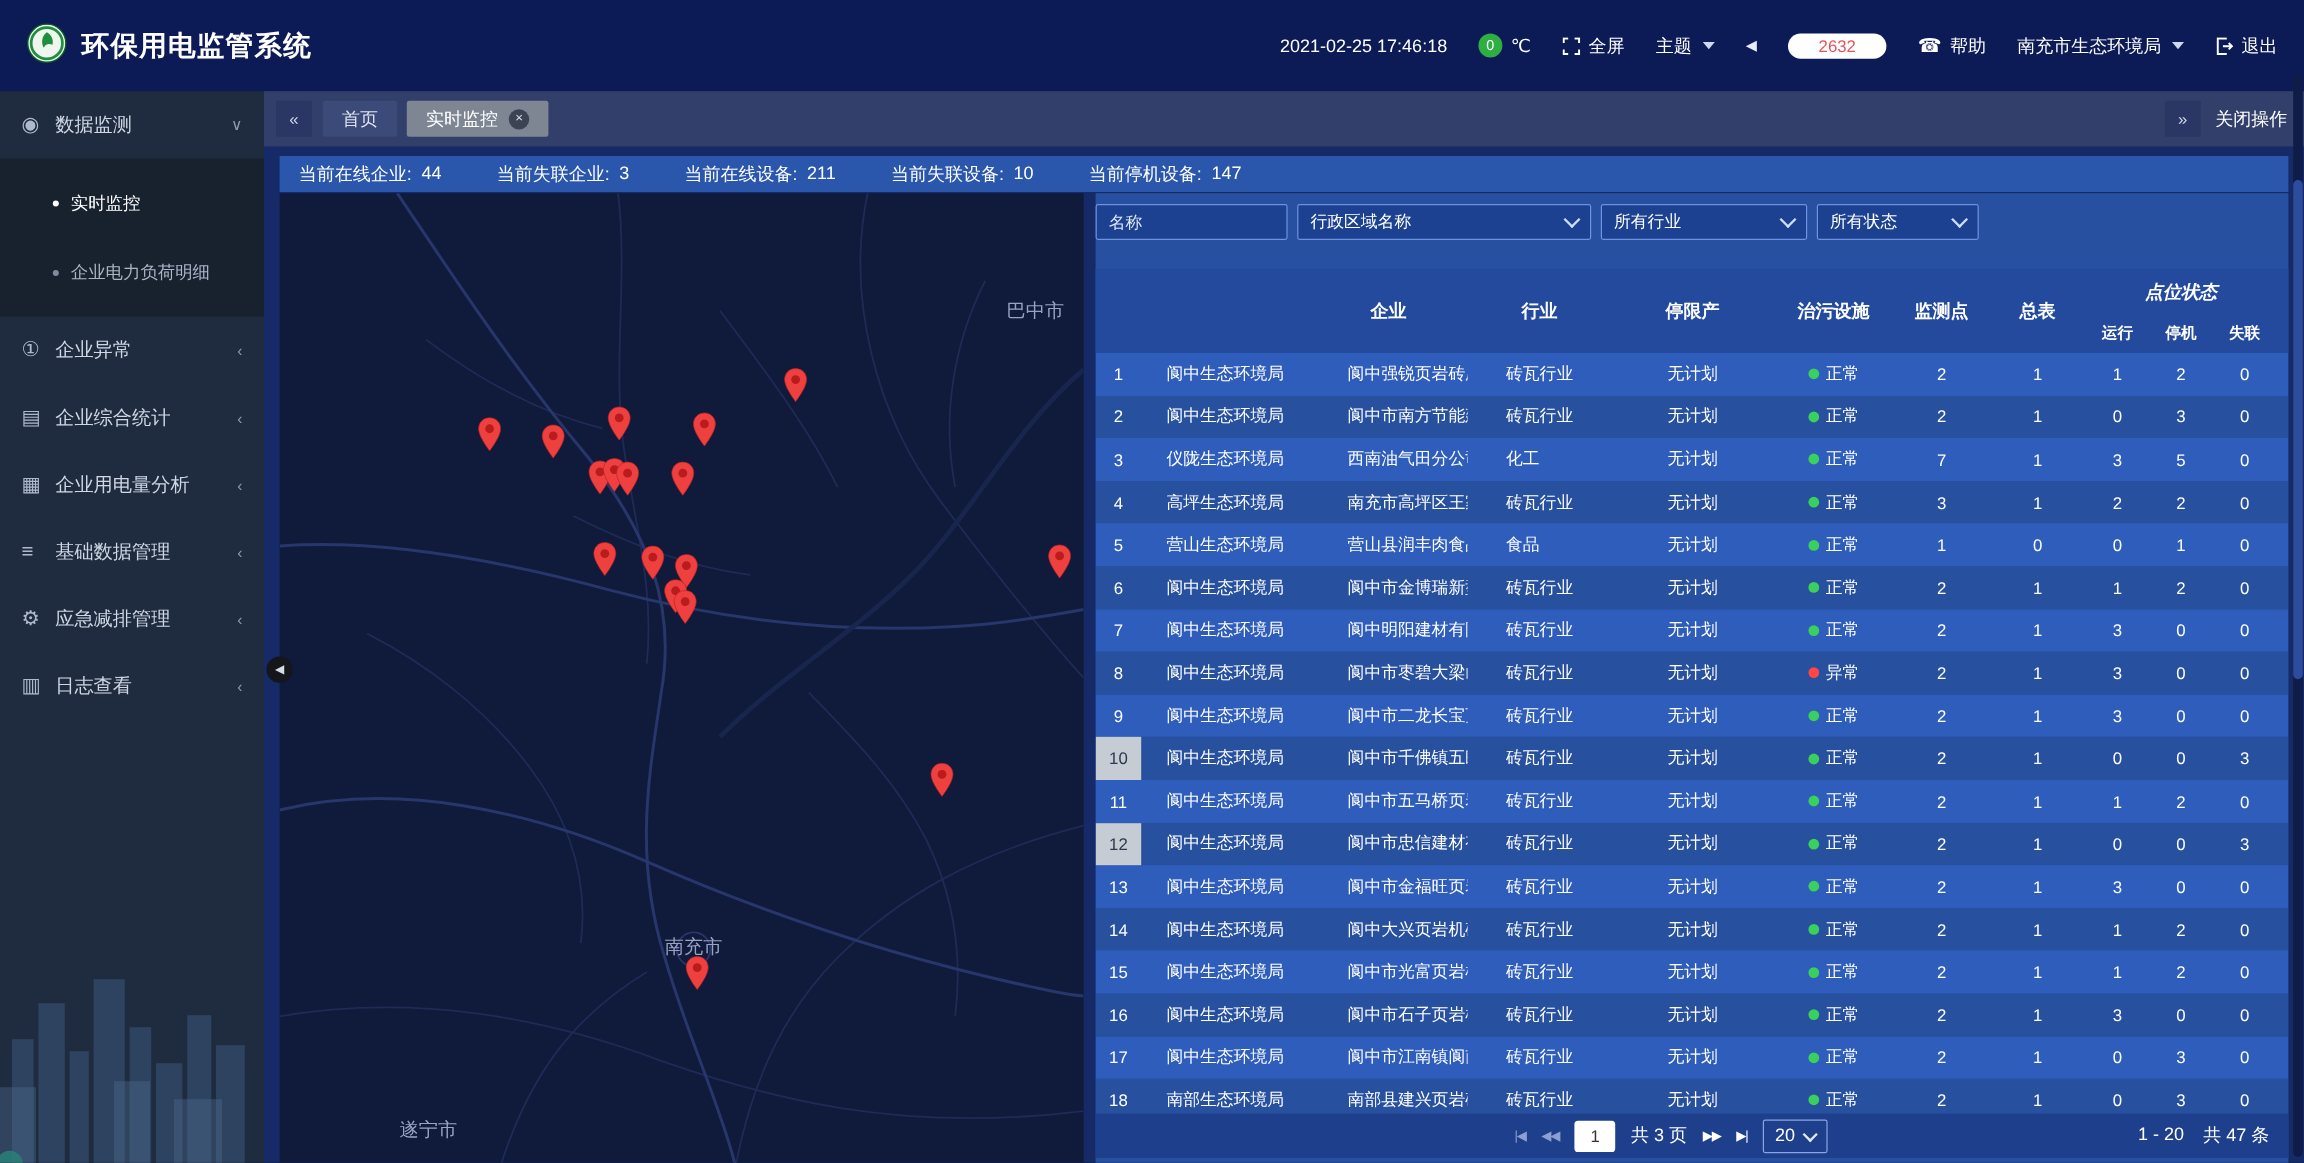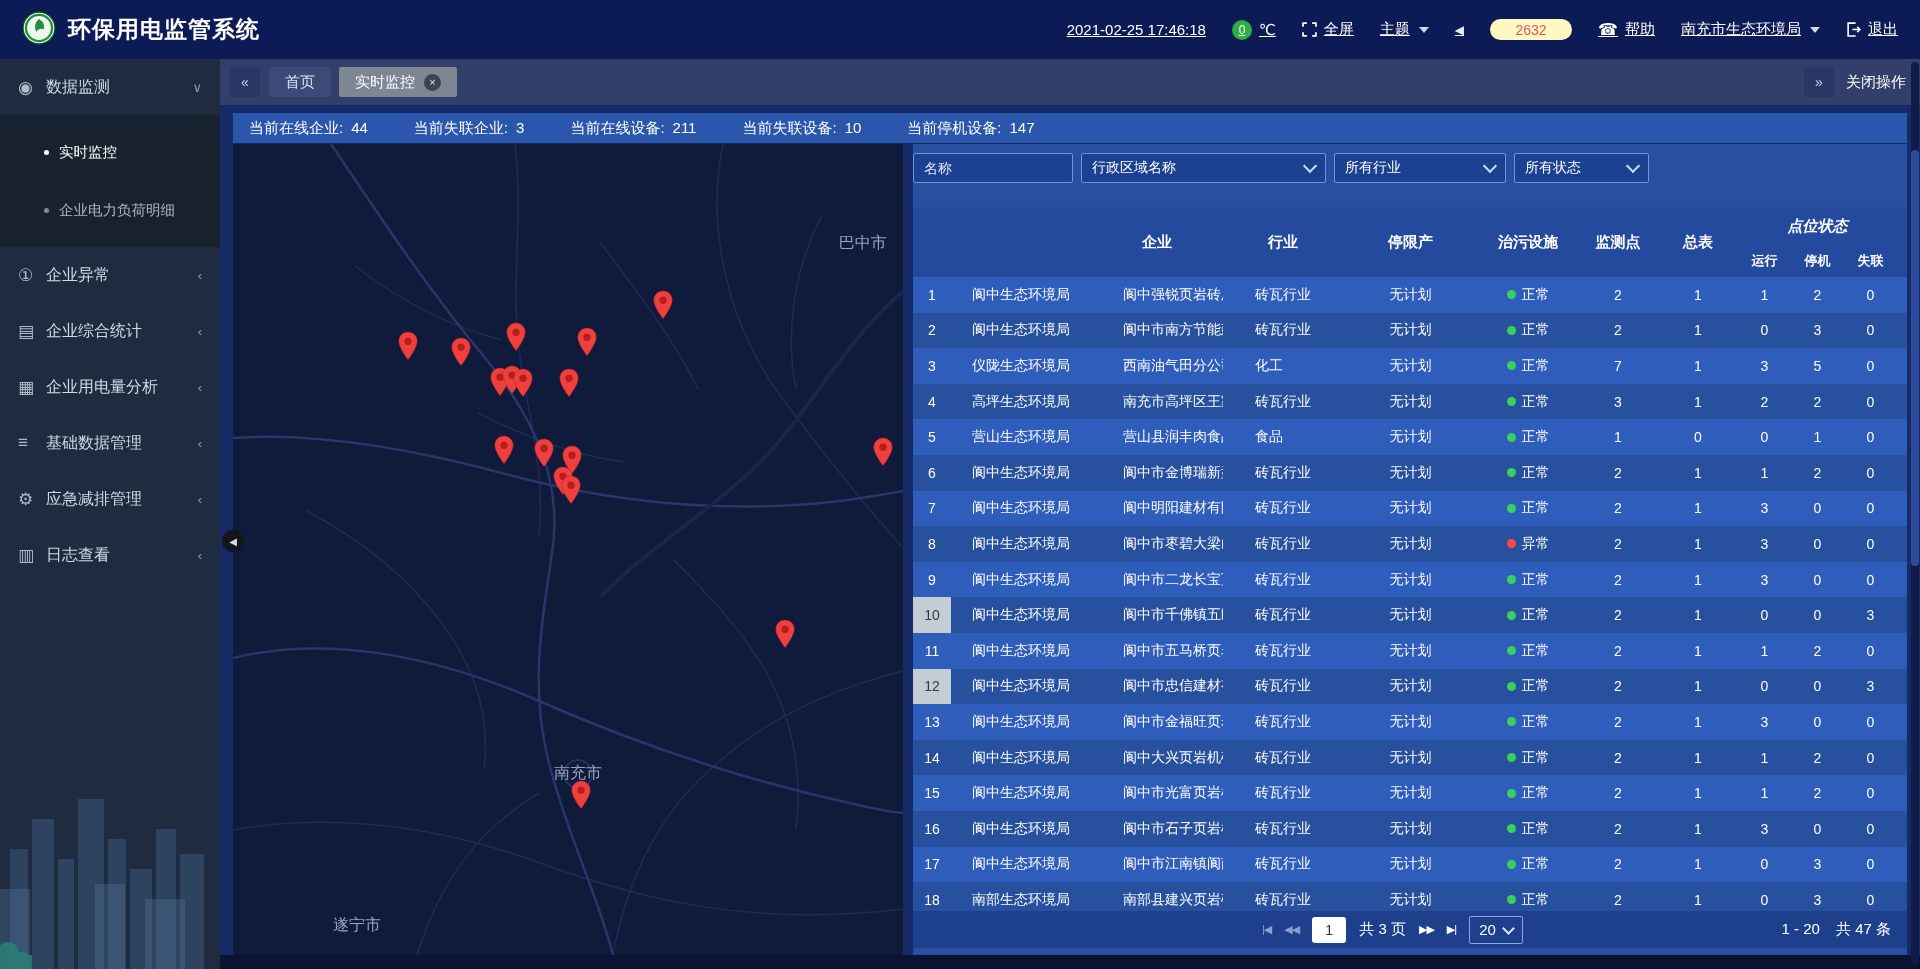--- a/index.html
+++ b/index.html
@@ -5,29 +5,29 @@
   html,body{margin:0;padding:0;}
   body{
     width:1920px;height:969px;overflow:hidden;
     background:#0c1534;
     font-family:"Liberation Sans","DejaVu Sans",sans-serif;
     -webkit-font-smoothing:antialiased;
   }
   .app{width:1920px;height:969px;position:relative;}
 
   
-  .topbar{height:59px;background:#0c1a55;display:flex;align-items:center;justify-content:space-between;padding:0 22px;box-sizing:border-box;color:#fff;}
+  .topbar{height:76px;background:#0c1a55;display:flex;align-items:center;justify-content:space-between;padding:0 22px;box-sizing:border-box;color:#fff;}
   .tb-left{display:flex;align-items:center;gap:12px;}
   .app-title{font-size:23px;font-weight:bold;letter-spacing:1px;}
   .tb-right{display:flex;align-items:center;gap:26px;font-size:15px;}
-  .tb-item{display:flex;align-items:center;gap:7px;white-space:nowrap;text-decoration:underline;}
+  .tb-item{display:flex;align-items:center;gap:7px;white-space:nowrap;}
   .tb-btn{cursor:pointer;}
   .temp-badge{width:20px;height:20px;border-radius:50%;background:#2fae43;color:#fff;font-size:12px;display:flex;align-items:center;justify-content:center;}
   .caret{width:0;height:0;border-left:5px solid transparent;border-right:5px solid transparent;border-top:6px solid #cfd9ee;display:inline-block;margin-left:2px;}
-  .notif-badge{min-width:62px;height:21px;border-radius:11px;background:#fef9c3;color:#e25560;font-size:14px;display:flex;align-items:center;justify-content:center;padding:0 10px;}
+  .notif-badge{min-width:62px;height:21px;border-radius:11px;background:#ffffff;color:#e25560;font-size:14px;display:flex;align-items:center;justify-content:center;padding:0 10px;}
   .sound{font-size:12px;color:#e8ecf6;}
   .phone-glyph{font-size:16px;}
 
   
   .app-body{display:flex;height:910px;}
   .sidebar{width:220px;flex:none;background:#1f2c3f;position:relative;overflow:hidden;}
   .content{flex:1;display:flex;flex-direction:column;background:#152a66;min-width:0;}
 
   
   .sec-head{height:56px;display:flex;align-items:center;padding:0 18px;color:#cfd7e4;font-size:16px;cursor:pointer;}

